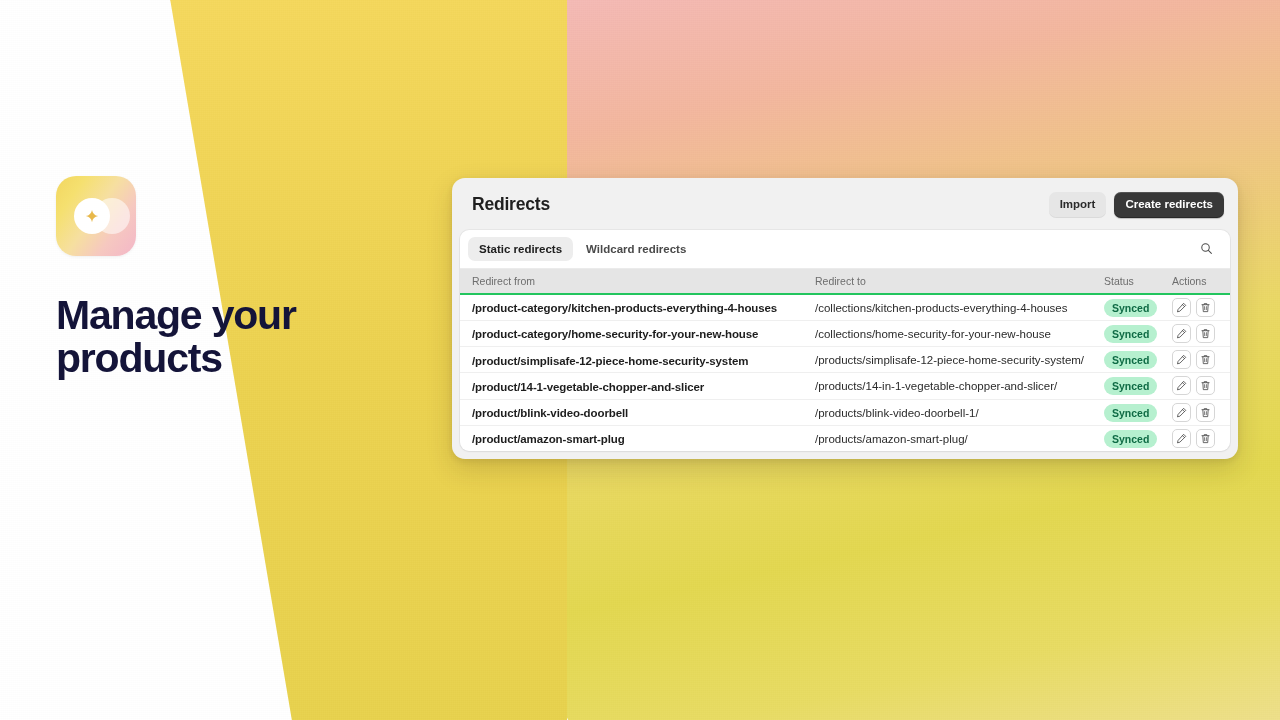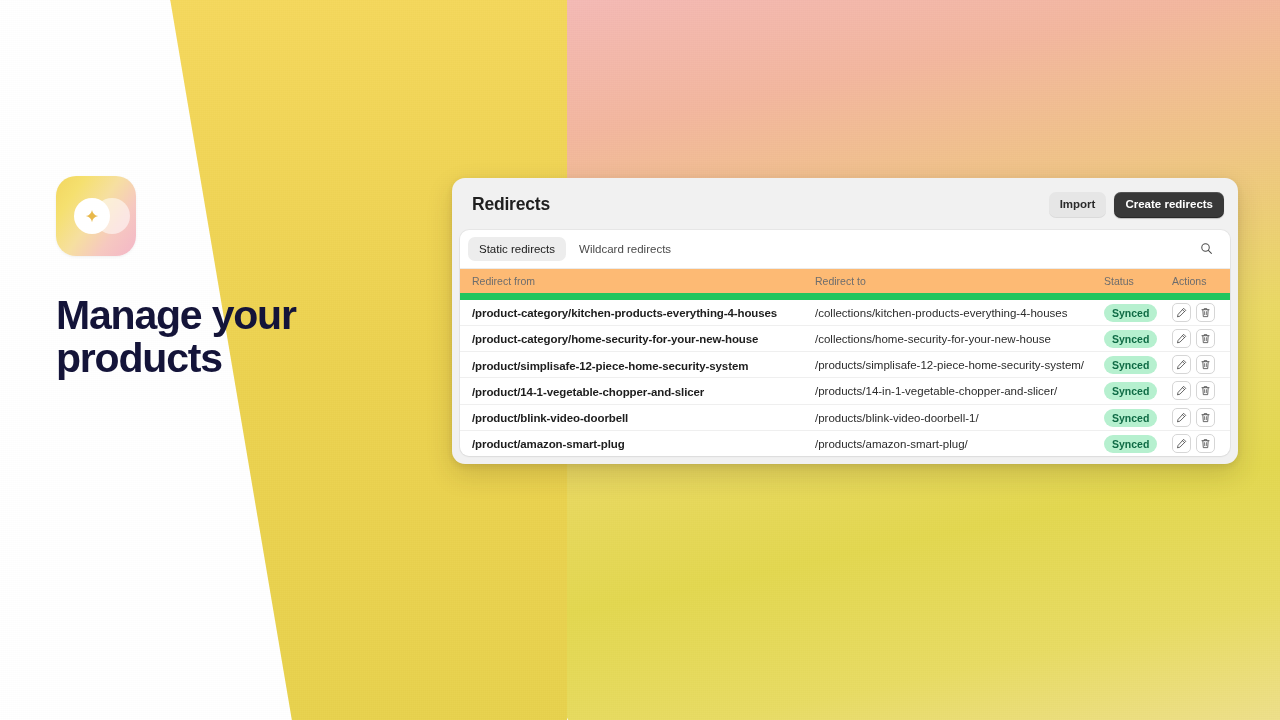--- a/index.html
+++ b/index.html
@@ -145,21 +145,21 @@
     overflow: hidden;
   }
 
   .tabbar {
     display: flex; align-items: center; justify-content: space-between;
     padding: 6px 8px 6px 8px;
   }
   .tabs { display: flex; align-items: center; gap: 2px; }
   .tab {
     font-size: 11.5px;
-    font-weight: 400;
+    font-weight: 700;
     color: #4a4a4a;
     padding: 6px 11px;
     border-radius: 7px;
     cursor: pointer;
     white-space: nowrap;
   }
   .tab.active { background: #ededed; color: #202020; }
   .search-btn {
     width: 26px; height: 26px;
     border-radius: 7px;
@@ -172,23 +172,23 @@
     width: 100%;
     border-collapse: collapse;
     table-layout: fixed;
   }
   table.redirects th {
     text-align: left;
     font-size: 10.5px;
     font-weight: 400;
     color: #6d6d6d;
     padding: 6px 0 6px 0;
-    background: #fdba74;
+    background: #e5e5e5;
     border-top: 1px solid #ebebeb;
-    border-bottom: 7px solid #22c55e;
+    border-bottom: 2px solid #22c55e;
   }
   table.redirects td {
     padding: 3px 0;
     border-bottom: 1px solid #efefef;
     vertical-align: middle;
   }
   table.redirects tr:last-child td { border-bottom: none; }
 
   .col-from  { width: 345px; padding-left: 12px !important; }
   .col-to    { width: 295px; padding-left: 10px !important; }

